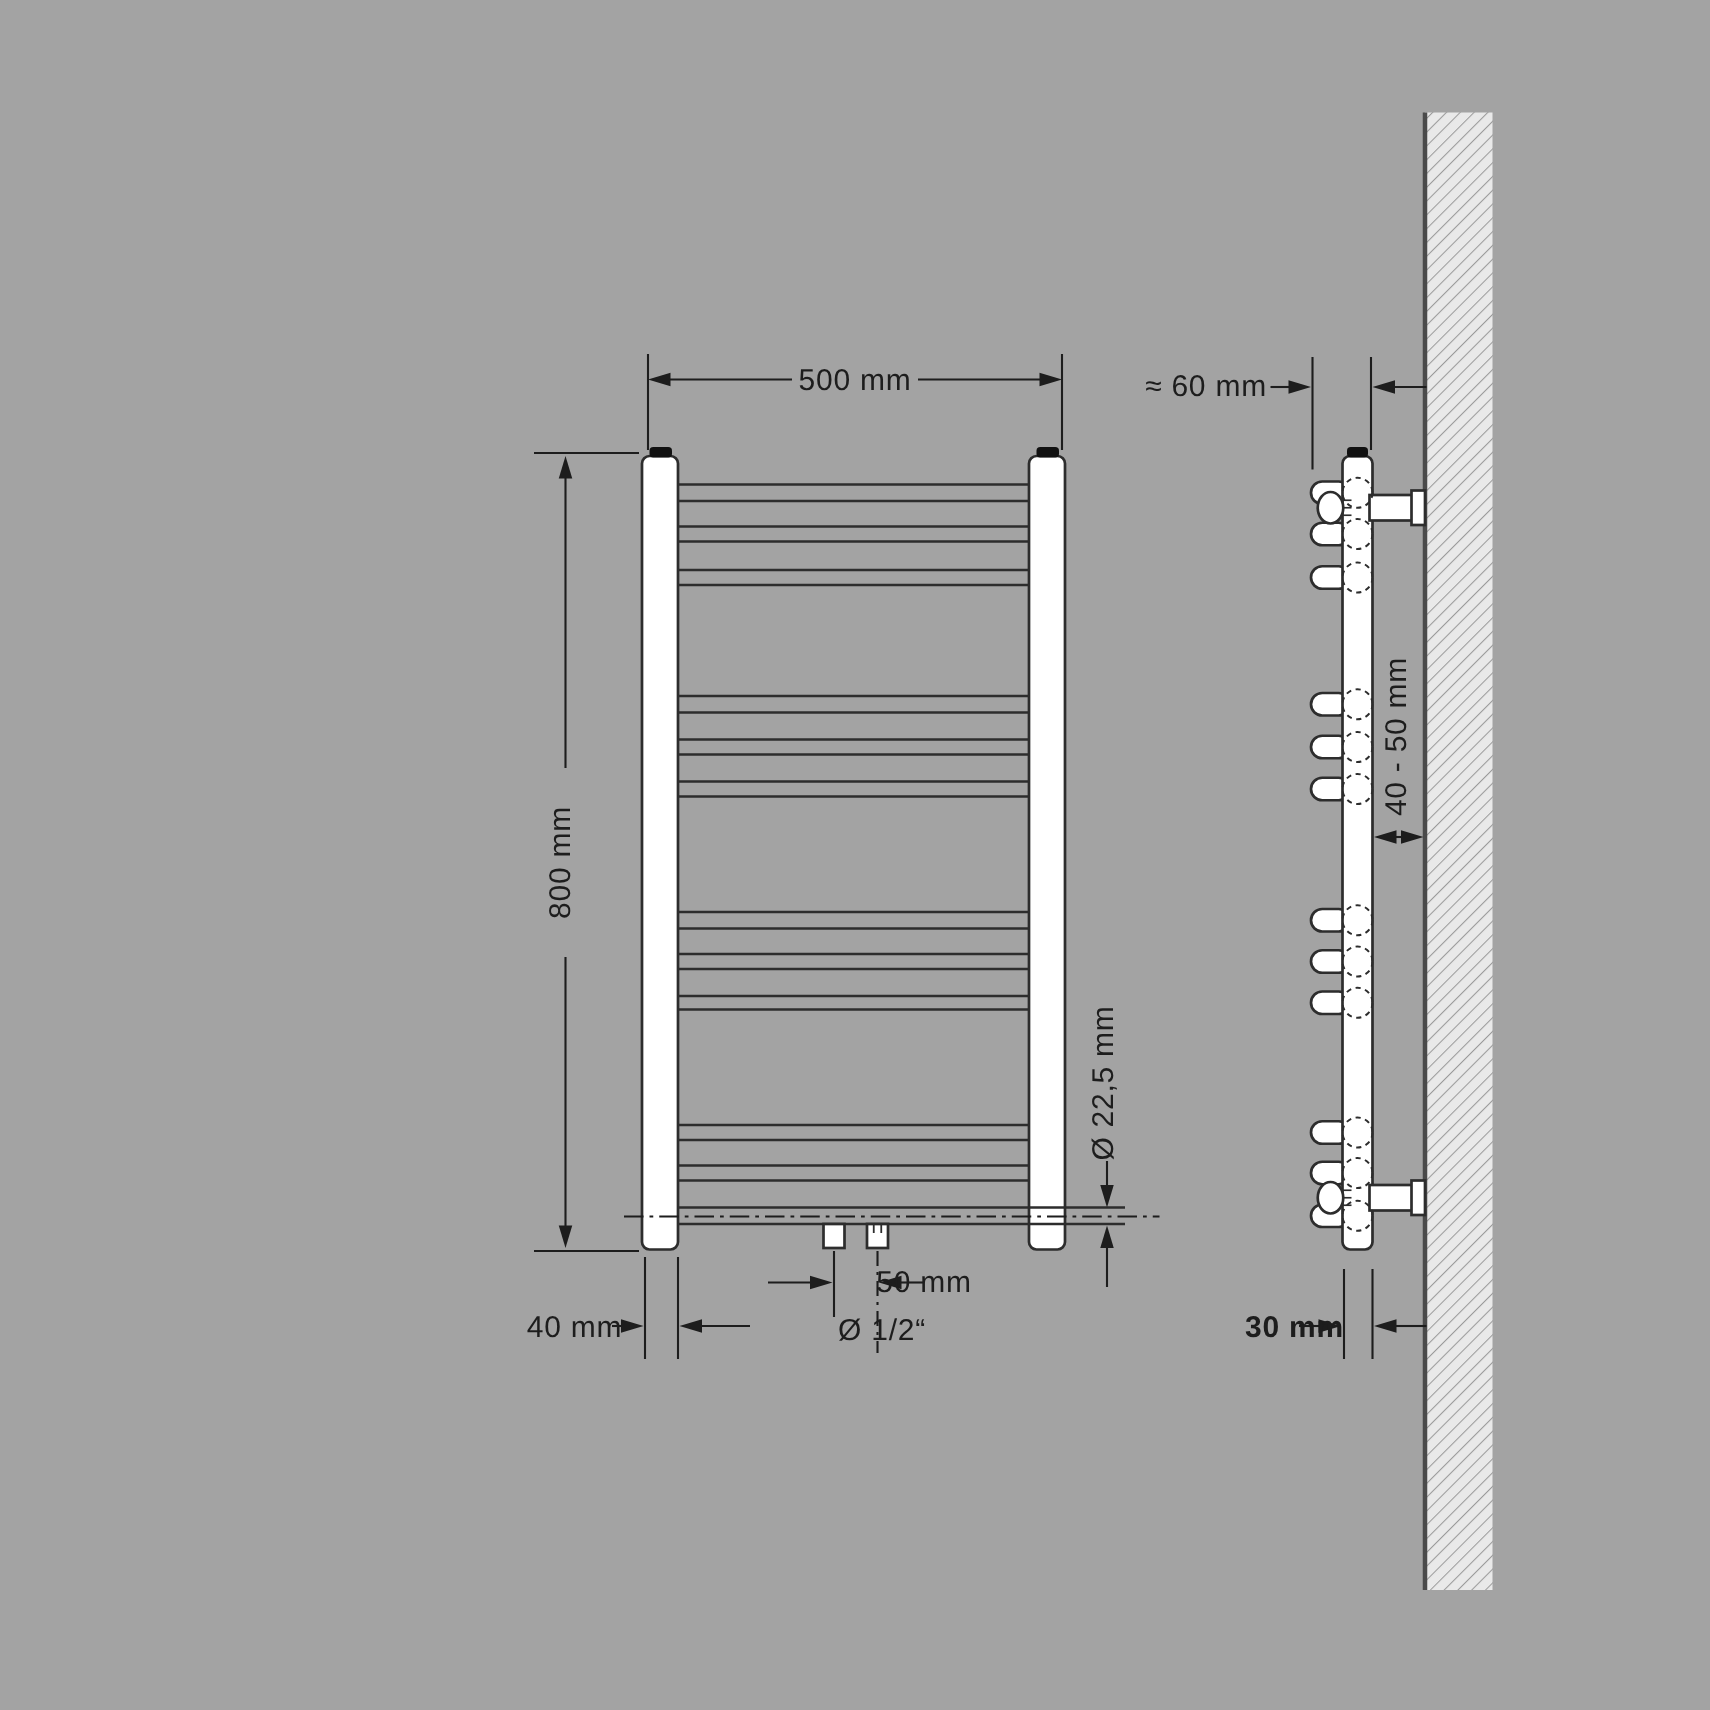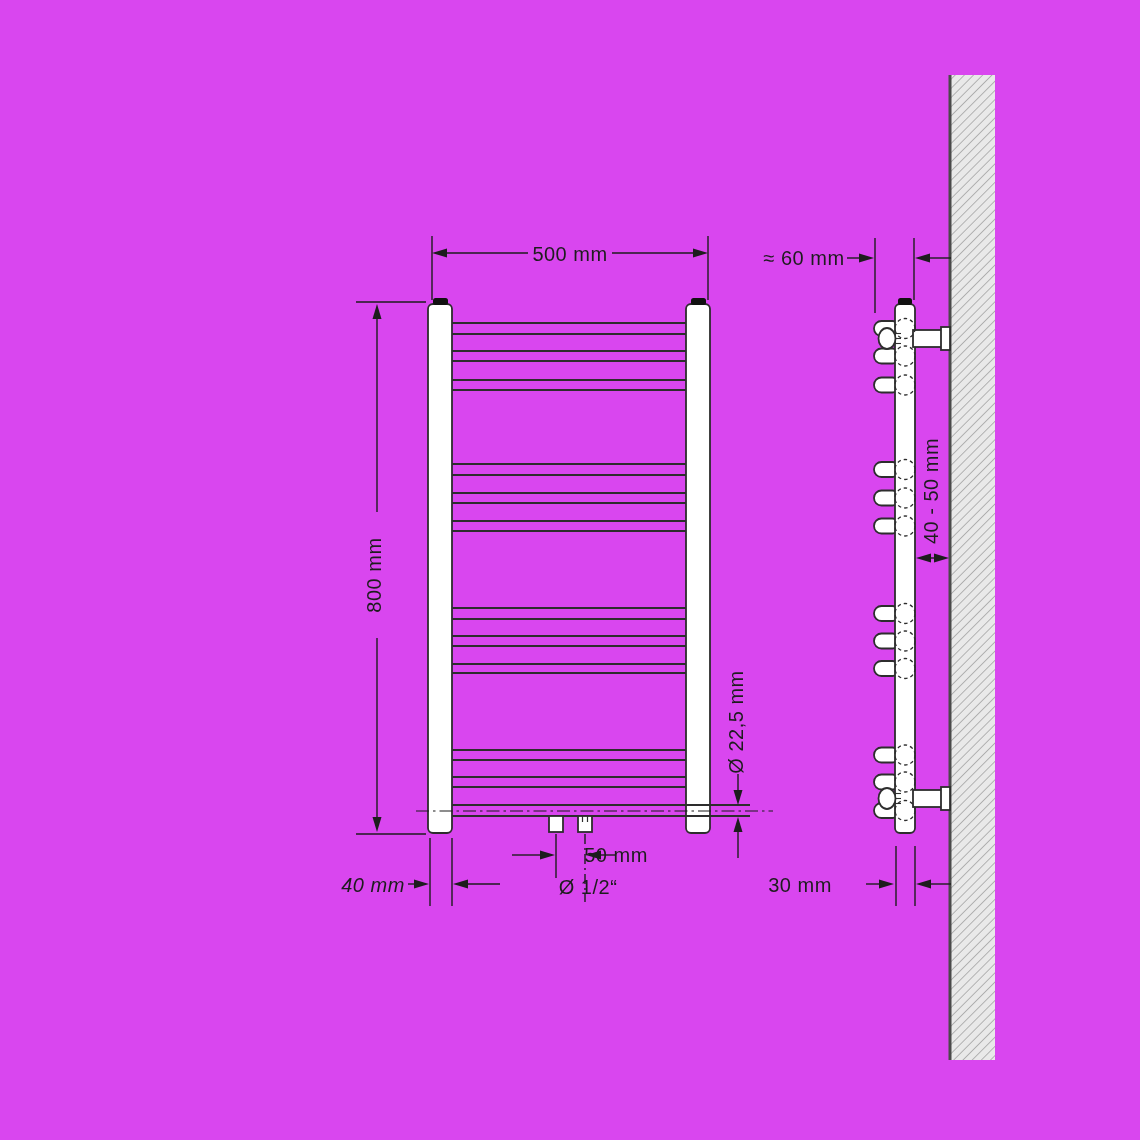--- a/index.html
+++ b/index.html
@@ -1,19 +1,19 @@
 <!DOCTYPE html>
 <html><head>
 <meta charset="utf-8">
 <style>
   html,body{margin:0;padding:0;background:#ffffff;}
   #canvas{
     position:relative;
     width:1140px;height:1140px;
-    background:#d946ef;
+    background:#a3a3a3;
     font-family:"Liberation Sans", sans-serif;
     overflow:hidden;
   }
   #drawing{position:absolute;left:0;top:0;}
   .dim-label{
     position:absolute;
     font-size:20px;
     line-height:1;
     color:#1d1d1d;
     white-space:nowrap;
@@ -209,26 +209,26 @@
         <line x1="930" y1="884" x2="951" y2="884" fill="none"></line>
         <polygon points="916,884 931,879.5 931,888.5" stroke="none"></polygon>
       </g>
     </g>
   </svg>
 
   <div class="dim-label" style="left:570px; top:254px;">500 mm</div>
 
   <div class="dim-label rot" style="left:374px; top:575px;">800 mm</div>
 
-  <div class="dim-label" style="left:373px; top:885px;font-style:italic;">40 mm</div>
+  <div class="dim-label" style="left:383px; top:885px;">40 mm</div>
 
   <div class="dim-label" style="left:616px; top:855px;">50 mm</div>
 
   <div class="dim-label" style="left:588px; top:887px;">Ø 1/2“</div>
 
   <div class="dim-label rot" style="left:736px; top:722px;">Ø 22,5 mm</div>
 
   <div class="dim-label" style="left:804px; top:258px;">≈ 60 mm</div>
 
   <div class="dim-label rot" style="left:931px; top:491px;">40 - 50 mm</div>
 
-  <div class="dim-label" style="left:800px; top:885px;">30 mm</div>
+  <div class="dim-label" style="left:863px; top:885px;font-weight:bold;">30 mm</div>
 </div>
 
 </body></html>

